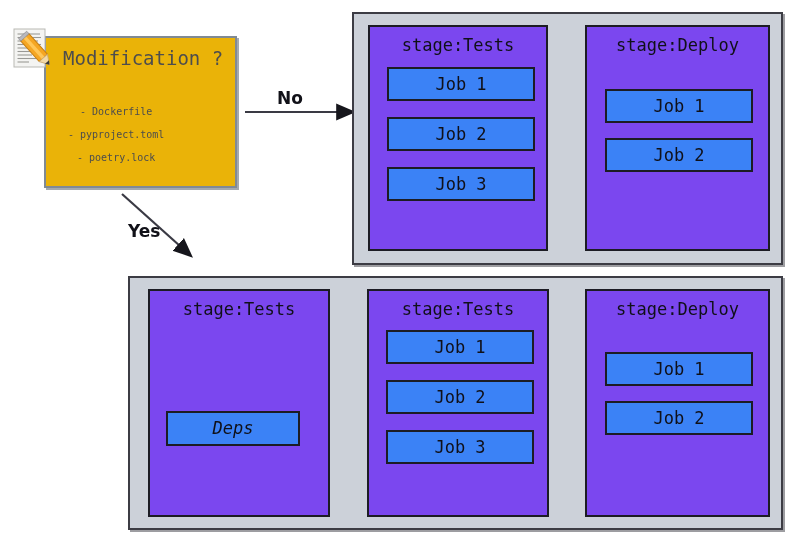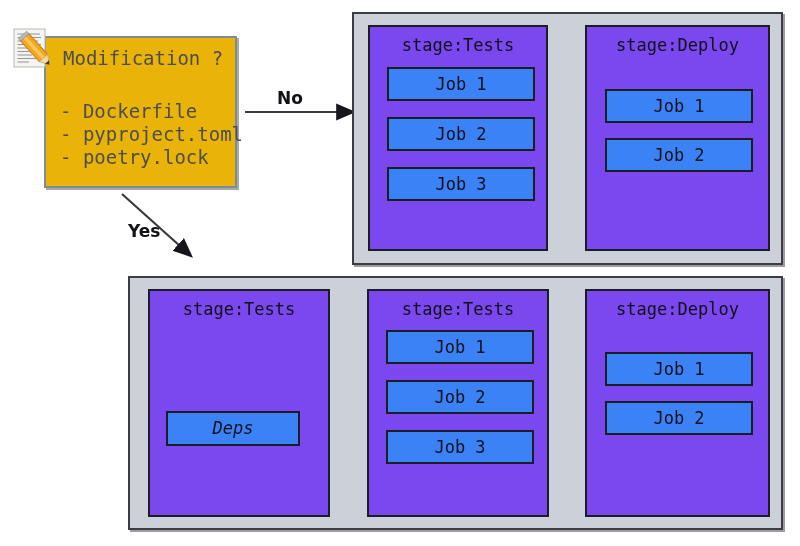--- a/index.html
+++ b/index.html
@@ -39,26 +39,27 @@
     position: absolute;
     left: 17px;
     top: 9px;
     font-size: 19px;
     color: #4d4d4d;
     letter-spacing: 0px;
     white-space: nowrap;
   }
   .mod-list {
     position: absolute;
-    left: 14px;
+    left: 22px;
     top: 62px;
-    font-size: 19px;
+    font-size: 10px;
     color: #4d4d4d;
     line-height: 23px;
     white-space: nowrap;
+    text-align: center;
   }
   .mod-list div {
     white-space: pre;
   }
 
   
   .note-icon {
     position: absolute;
     left: 12px;
     top: 26px;

